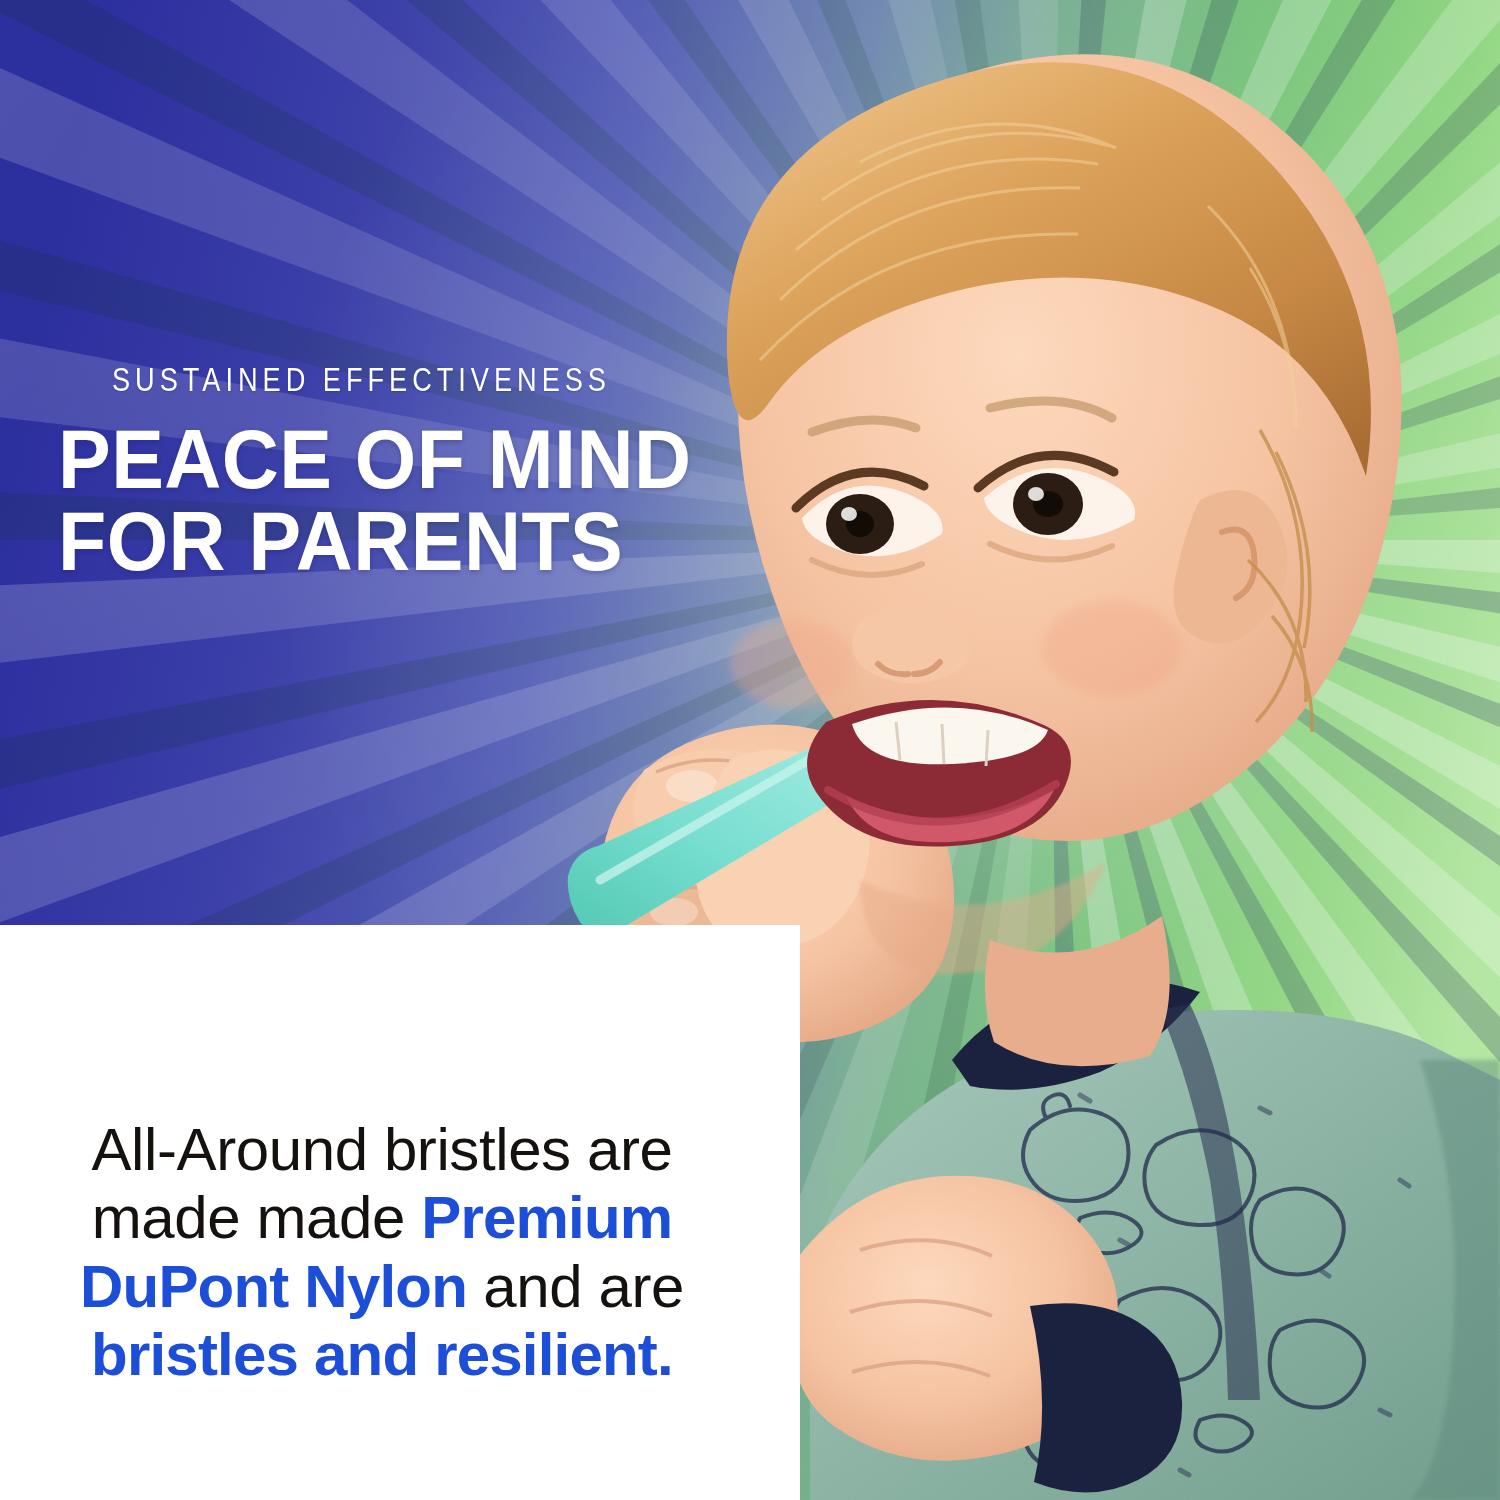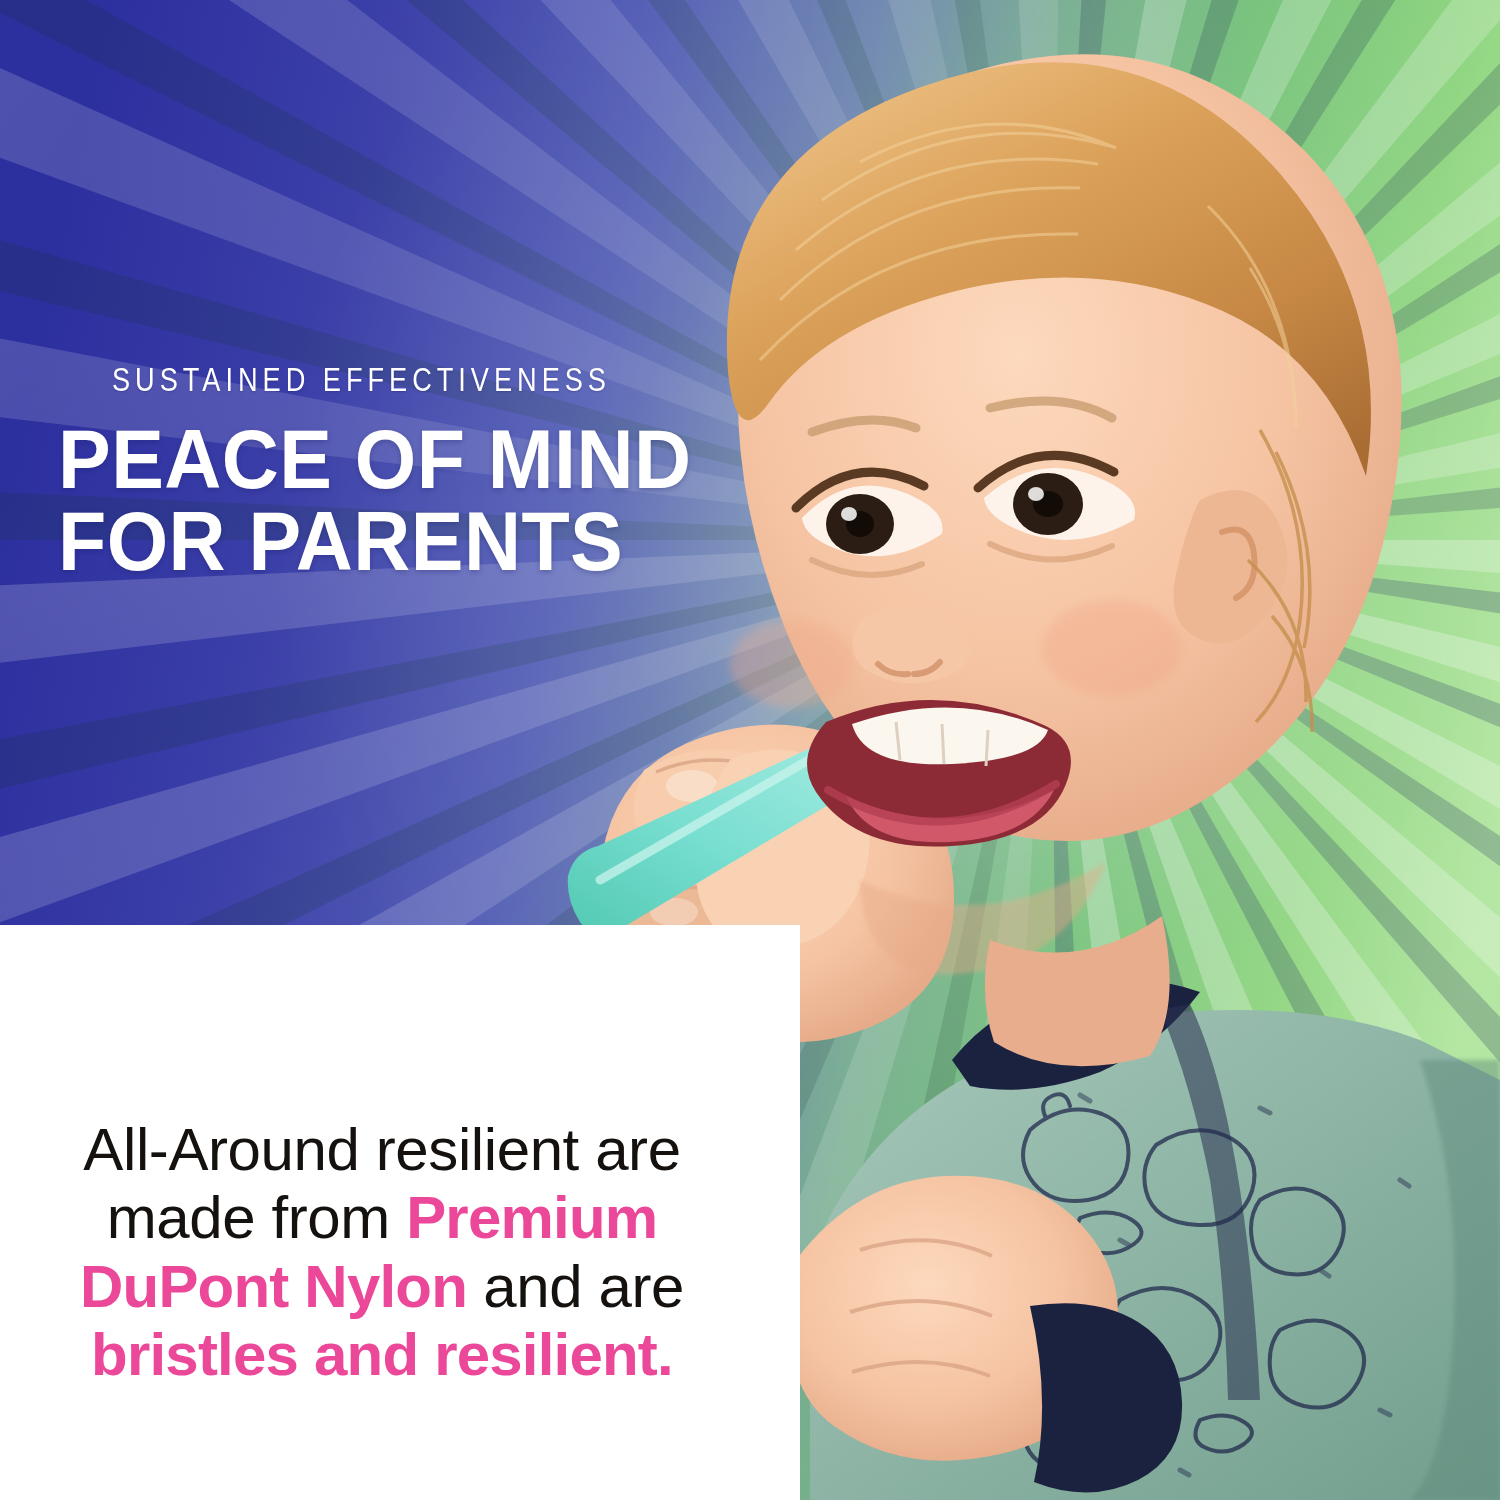--- a/index.html
+++ b/index.html
@@ -68,21 +68,21 @@
     width:700px;
     text-align:center;
     font-family:"Liberation Sans", sans-serif;
     font-size:60px;
     line-height:1.14;
     color:#14110f;
     font-weight:400;
     letter-spacing:-0.4px;
   }
   #body-copy .bl{
-    color:#ec4899;
+    color:#1d4ed8;
     font-weight:700;
     letter-spacing:-0.8px;
   }
 </style>
 </head>
 <body>
 
 <div id="stage">
 
   <div id="burst">
@@ -388,15 +388,15 @@
 
   <div id="whitePanel"></div>
 
   <div id="eyebrow">SUSTAINED EFFECTIVENESS</div>
 
   <div id="headline">
     <span class="l">PEACE OF MIND</span>
     <span class="l">FOR PARENTS</span>
   </div>
 
-  <div id="body-copy"><span>All-Around resilient are made from </span><span class="bl">Premium DuPont Nylon</span><span> and are </span><span class="bl">bristles and resilient.</span></div>
+  <div id="body-copy"><span>All-Around bristles are made made </span><span class="bl">Premium DuPont Nylon</span><span> and are </span><span class="bl">bristles and resilient.</span></div>
 
 </div>
 
 </body></html>

